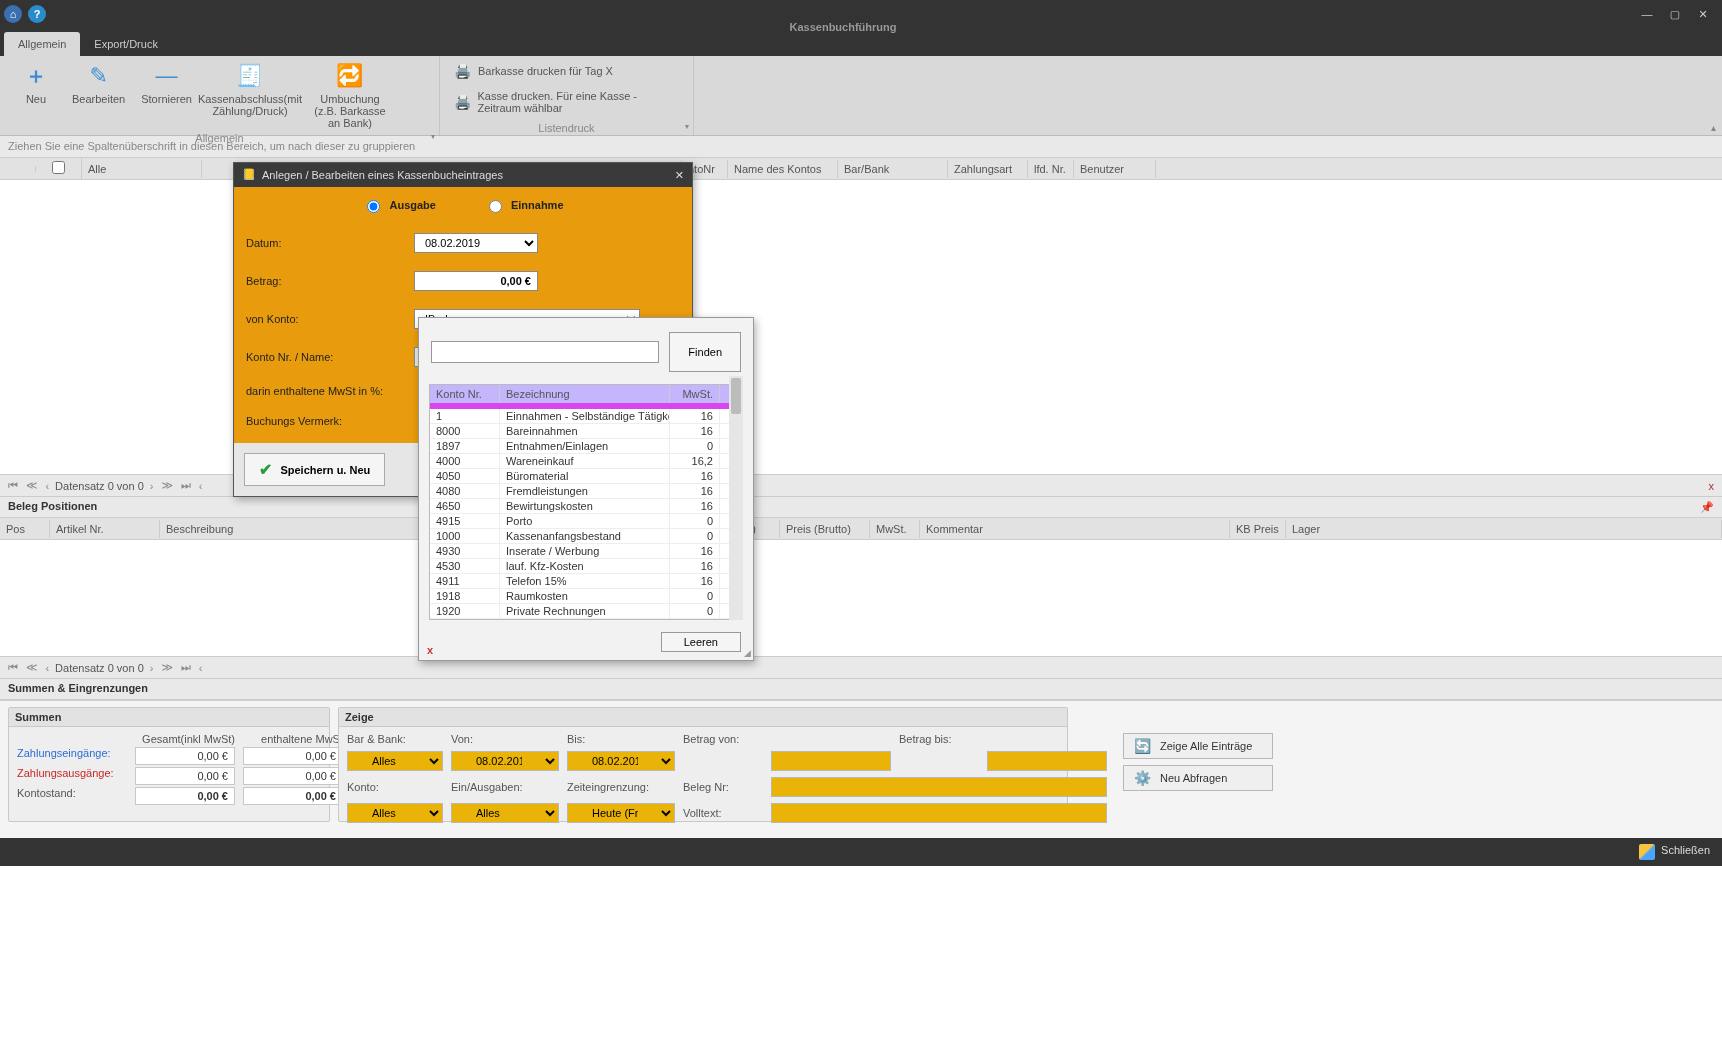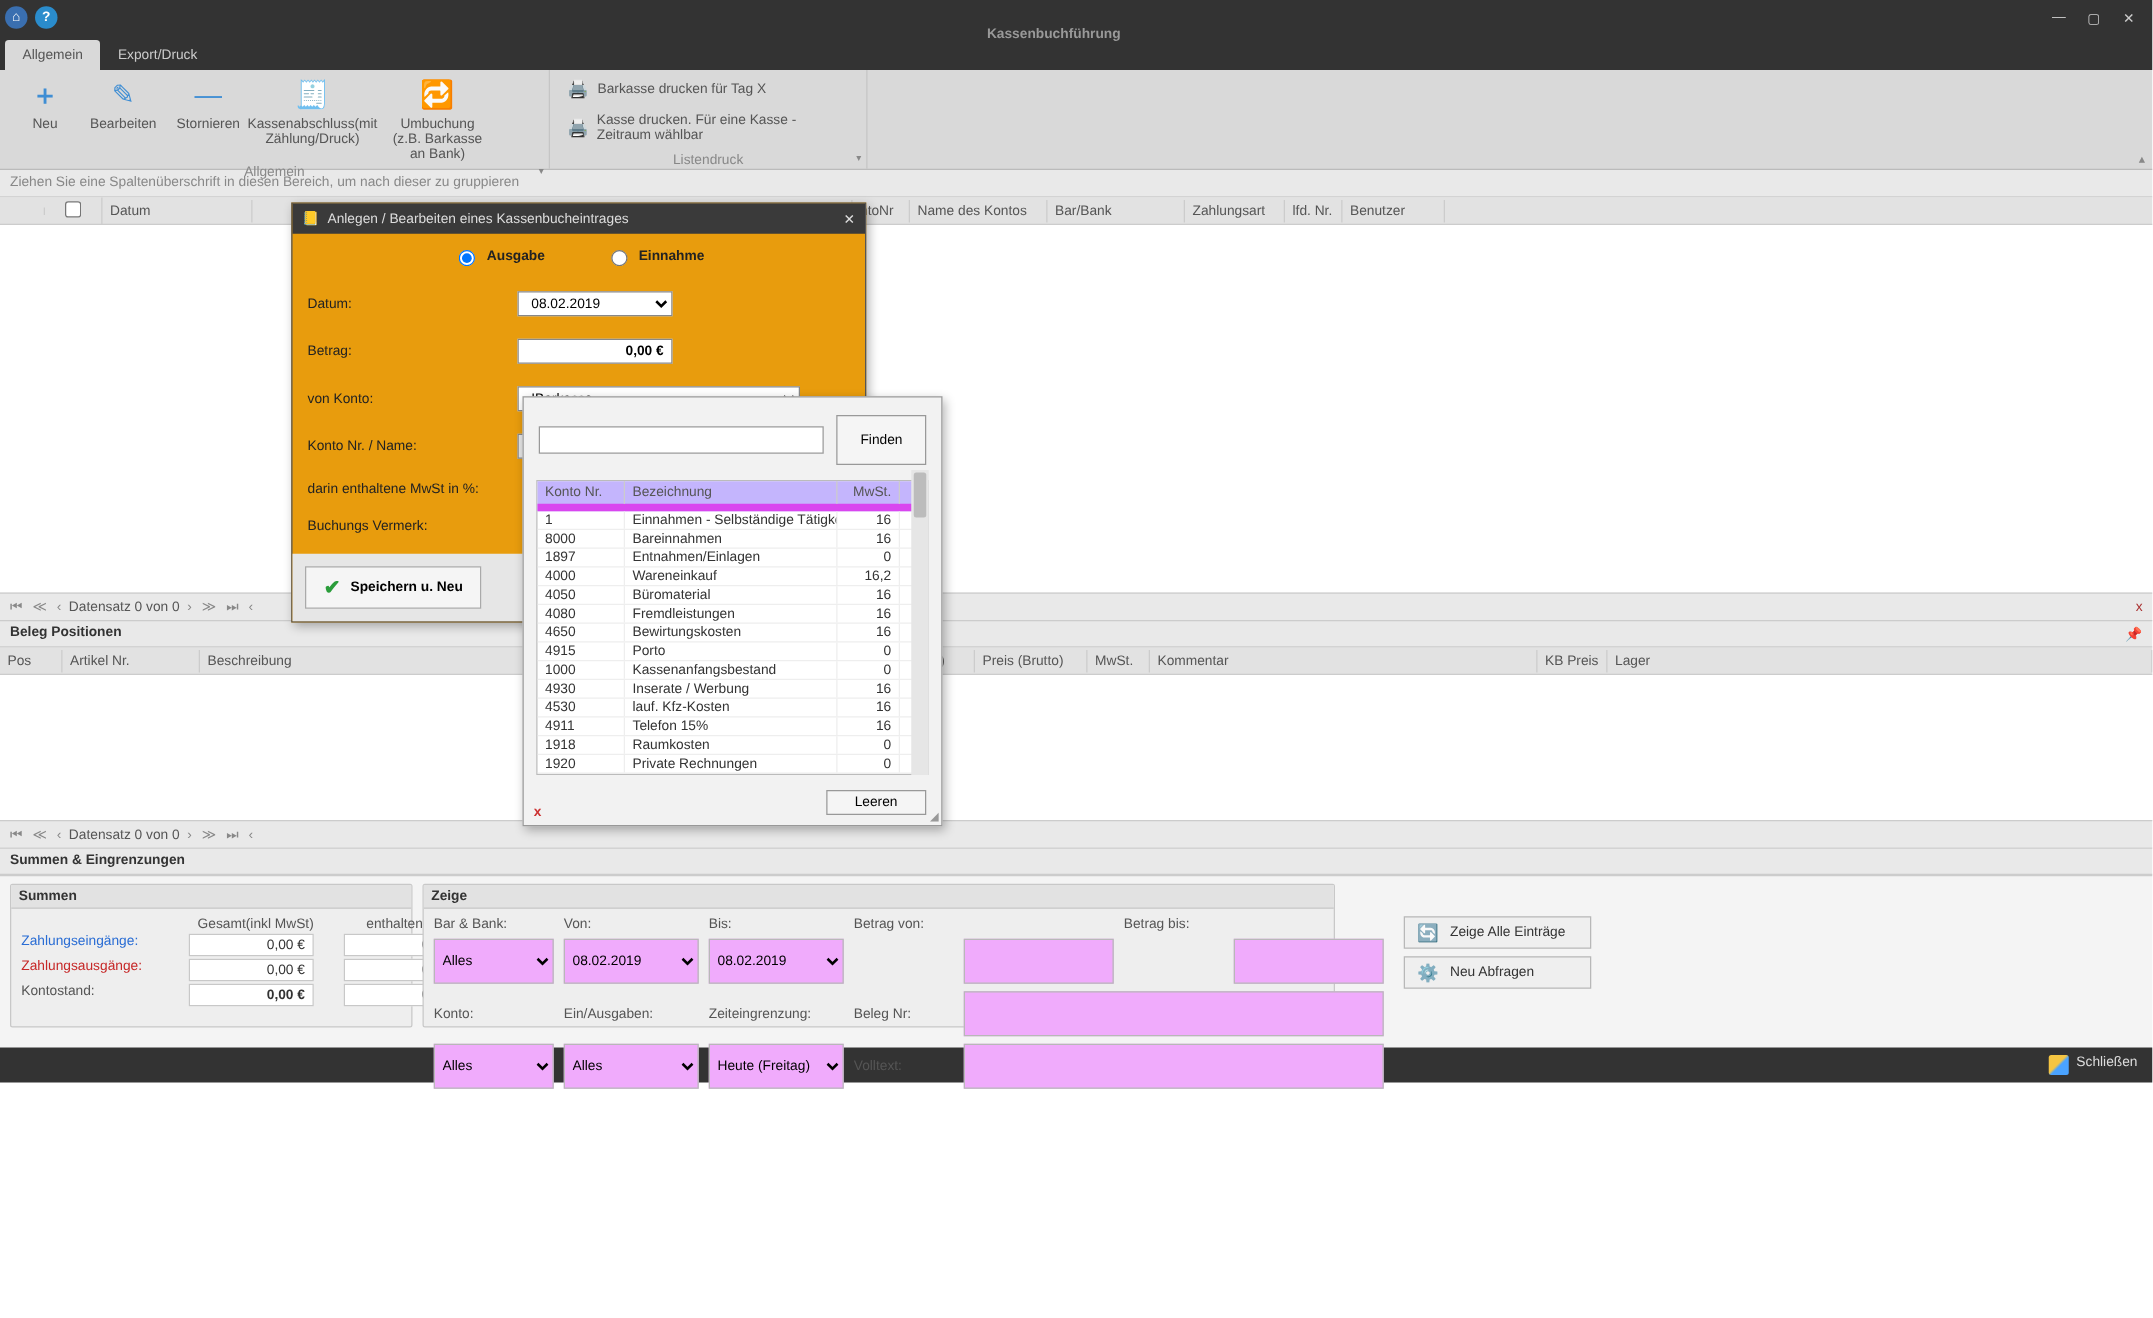--- a/index.html
+++ b/index.html
@@ -54,31 +54,31 @@
 
 .beleghead { height: 22px; background: #e2e2e2; border-bottom: 1px solid #ccc; display: flex; align-items: center; }
 .beleghead .gh-cell { border-right: 1px solid #ccc; padding: 3px 6px; color: #555; overflow: hidden; white-space: nowrap; }
 
 
 .sumwrap { display: flex; gap: 8px; padding: 6px 8px; background: #f4f4f4; border-top: 1px solid #ccc; height: 128px; }
 .panel { border: 1px solid #c8c8c8; background: #eee; border-radius: 2px; display: flex; flex-direction: column; }
 .panel .p-title { padding: 3px 6px; color: #333; font-weight: 600; border-bottom: 1px solid #c8c8c8; background: #e2e2e2; }
 .panel .p-body { padding: 6px 8px; flex: 1; }
 
-.sumtable { display: grid; grid-template-columns: 110px 100px 100px; gap: 2px 24px; }
+.sumtable { display: grid; grid-template-columns: 110px 100px 100px; gap: 2px 8px; }
 .sumtable .hd { color: #555; text-align: right; }
 .sumtable .lbl { color: #555; }
 .sumtable .lbl.blue { color: #2a6dd4; }
 .sumtable .lbl.red { color: #c62828; }
 .sumtable .valbox { border: 1px solid #c8c8c8; background: #fff; text-align: right; padding: 2px 6px; color: #333; }
 .sumtable .valbox.bold { font-weight: 700; }
 
 .zeige-grid { display: grid; grid-template-columns: 96px 108px 108px 80px 120px 80px 120px; gap: 6px 8px; align-items: center; }
 .zeige-grid .zlbl { color: #555; }
-.zeige-grid select, .zeige-grid input[type=text] { border: 1px solid #b8b8b8; background: #f0abfc; padding: 2px 2px; height: 36px; }
+.zeige-grid select, .zeige-grid input[type=text] { border: 1px solid #b8b8b8; background: #eab308; padding: 2px 20px; height: 20px; }
 .zeige-grid select { appearance: auto; }
 .zeige-btns { display: flex; flex-direction: column; gap: 6px; }
 .zeige-btn { display: flex; align-items: center; gap: 8px; border: 1px solid #b8b8b8; background: #efefef; padding: 3px 10px; cursor: pointer; color: #333; width: 150px; }
 .zeige-btn .zi { width: 18px; height: 18px; display: inline-flex; align-items: center; justify-content: center; font-size: 14px; }
 
 
 .statusbar { height: 28px; background: #333; display: flex; align-items: center; justify-content: flex-end; padding: 0 12px; color: #ddd; }
 .statusbar .sb-btn { display: flex; gap: 6px; cursor: pointer; }
 .statusbar .sb-icon { width: 16px; height: 16px; background: linear-gradient(135deg,#f5c542 45%,#4aa3ff 55%); border-radius: 2px; }
 
@@ -186,21 +186,21 @@
   <div class="ribbon-collapse">▴</div>
 </div>
 
 <div class="grouprow">Ziehen Sie eine Spaltenüberschrift in diesen Bereich, um nach dieser zu gruppieren</div>
 
 <div class="gridhead">
   <div class="gh-cell" style="width:36px"></div>
   <div class="gh-cell gh-check">
     <input type="checkbox" style="">
   </div>
-  <div class="gh-cell" style="width:120px">Datum</div>
+  <div class="gh-cell" style="width:120px">Alle</div>
   <div class="gh-cell" style="width:480px;text-align:right">Betrag</div>
   <div class="gh-cell" style="width:46px">ntoNr</div>
   <div class="gh-cell" style="width:110px">Name des Kontos</div>
   <div class="gh-cell" style="width:110px">Bar/Bank</div>
   <div class="gh-cell" style="width:80px">Zahlungsart</div>
   <div class="gh-cell" style="width:46px">lfd. Nr.</div>
   <div class="gh-cell" style="width:82px">Benutzer</div>
 </div>
 
 <div class="gridbody" style="height:294px"></div>

